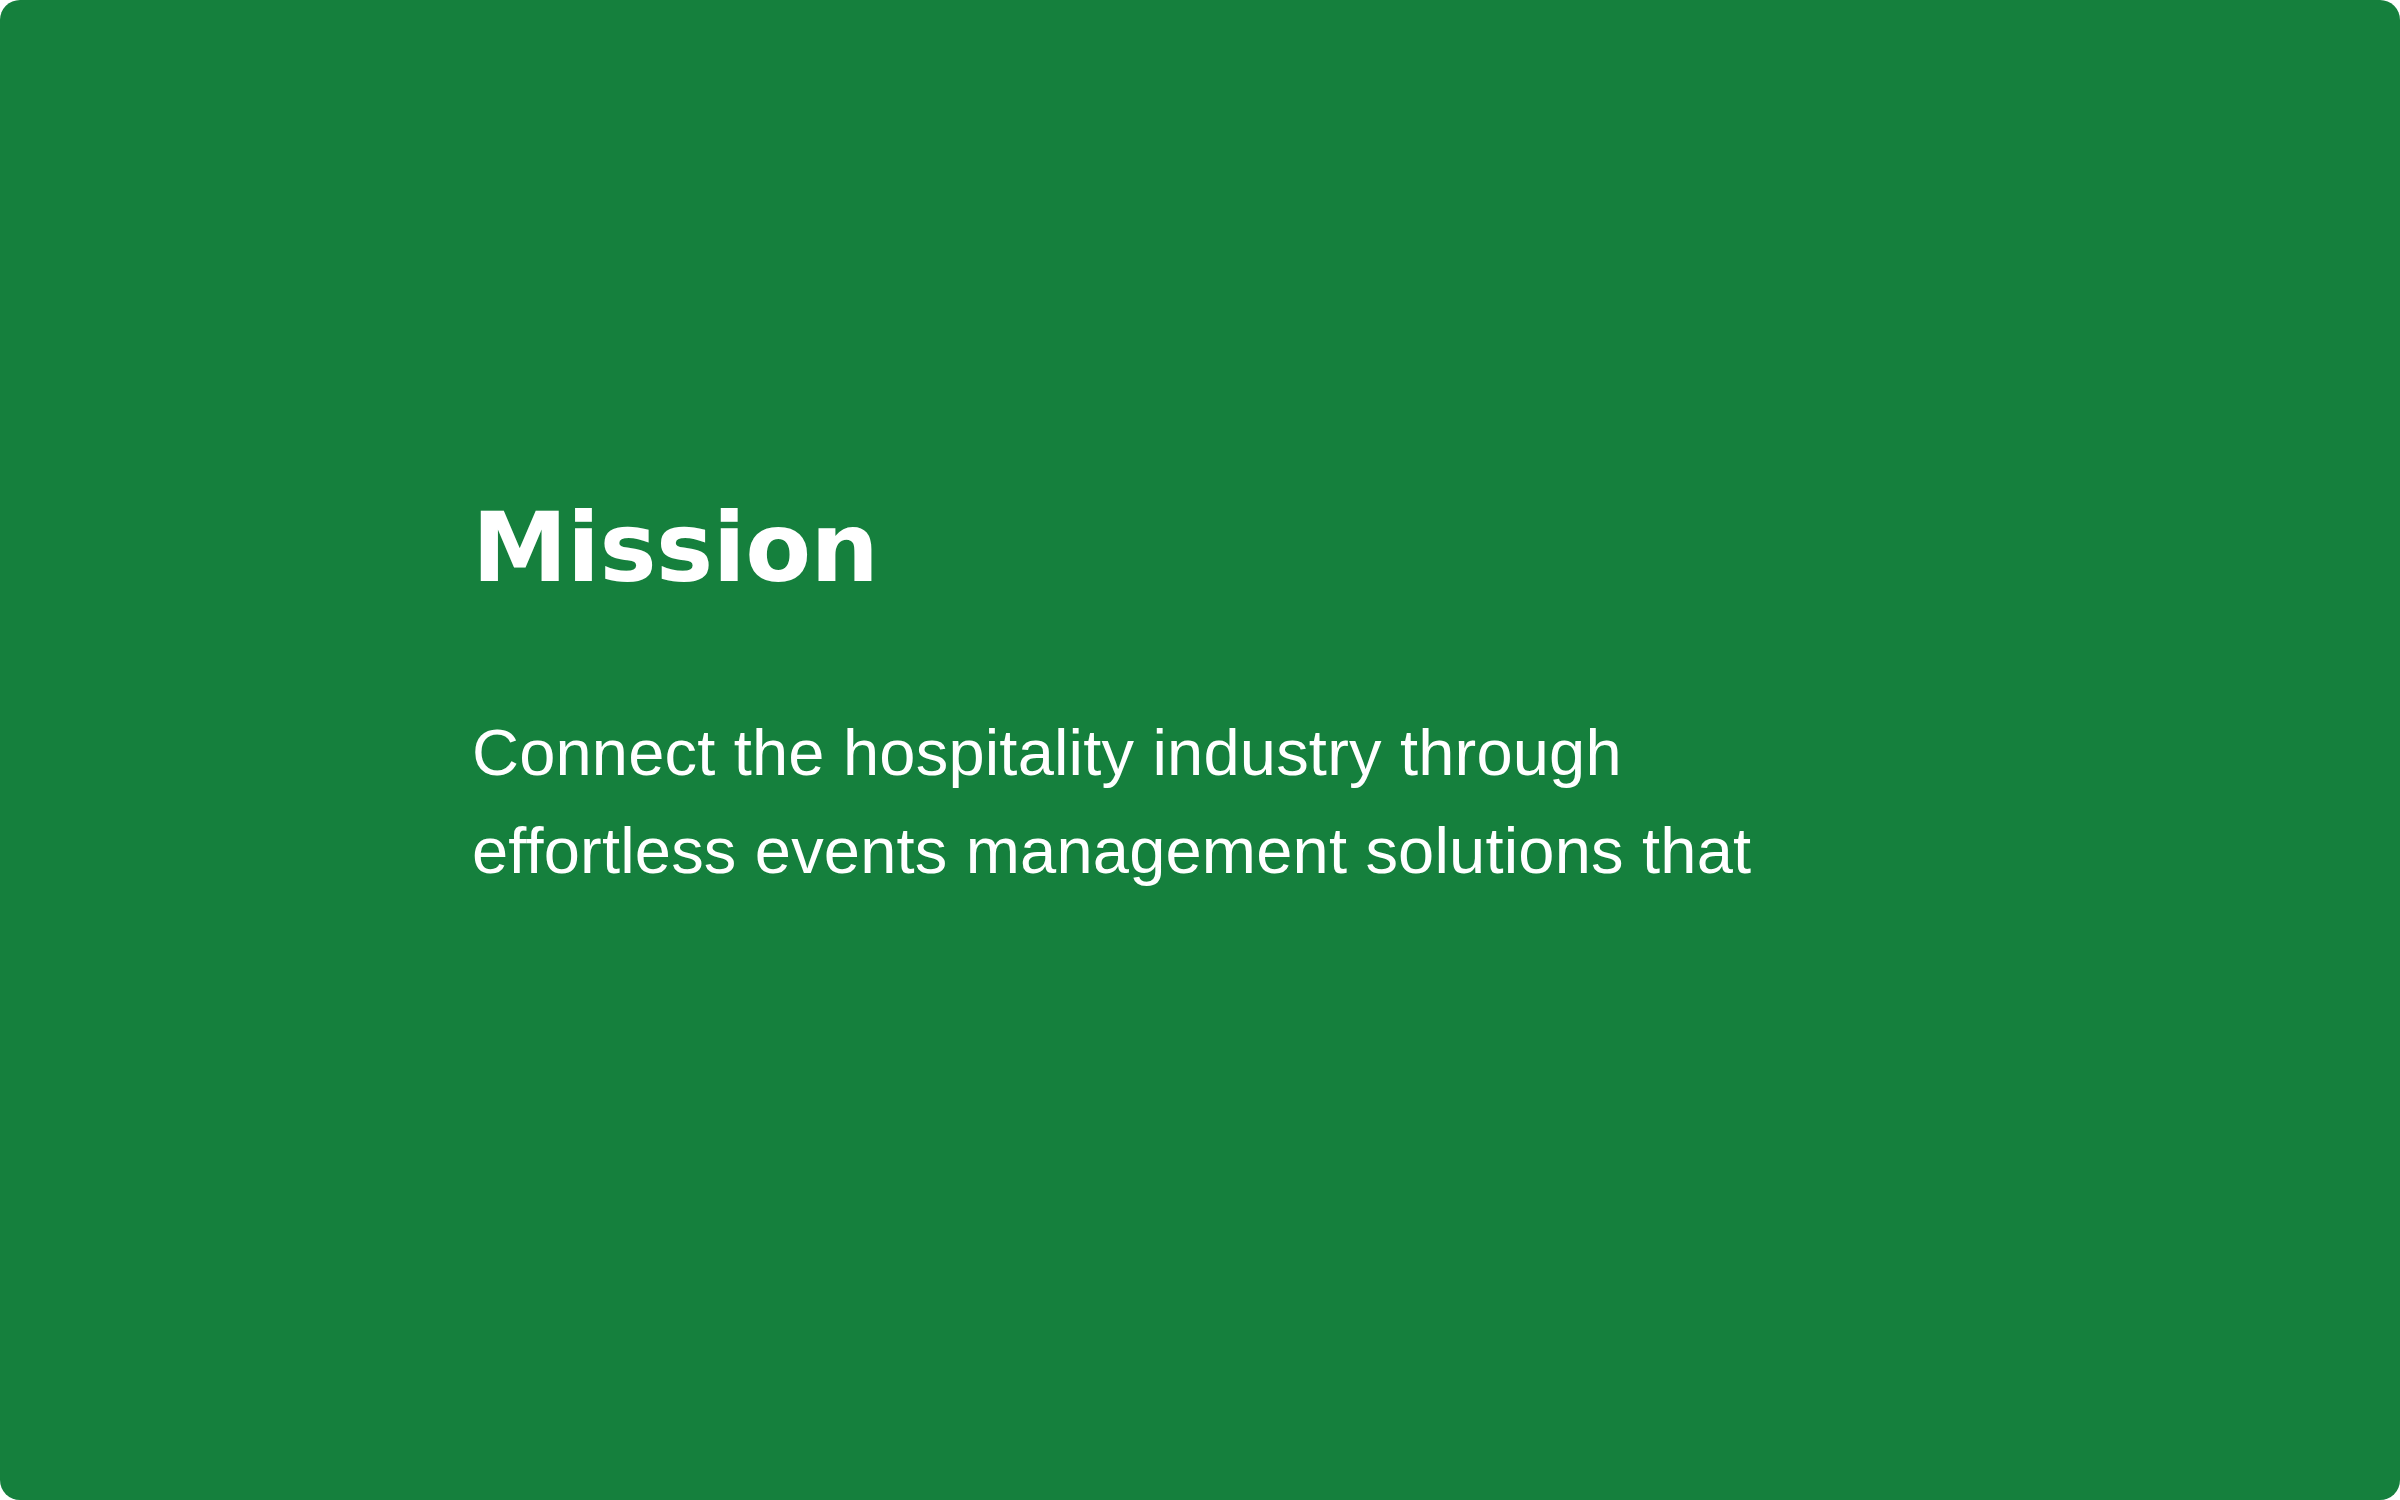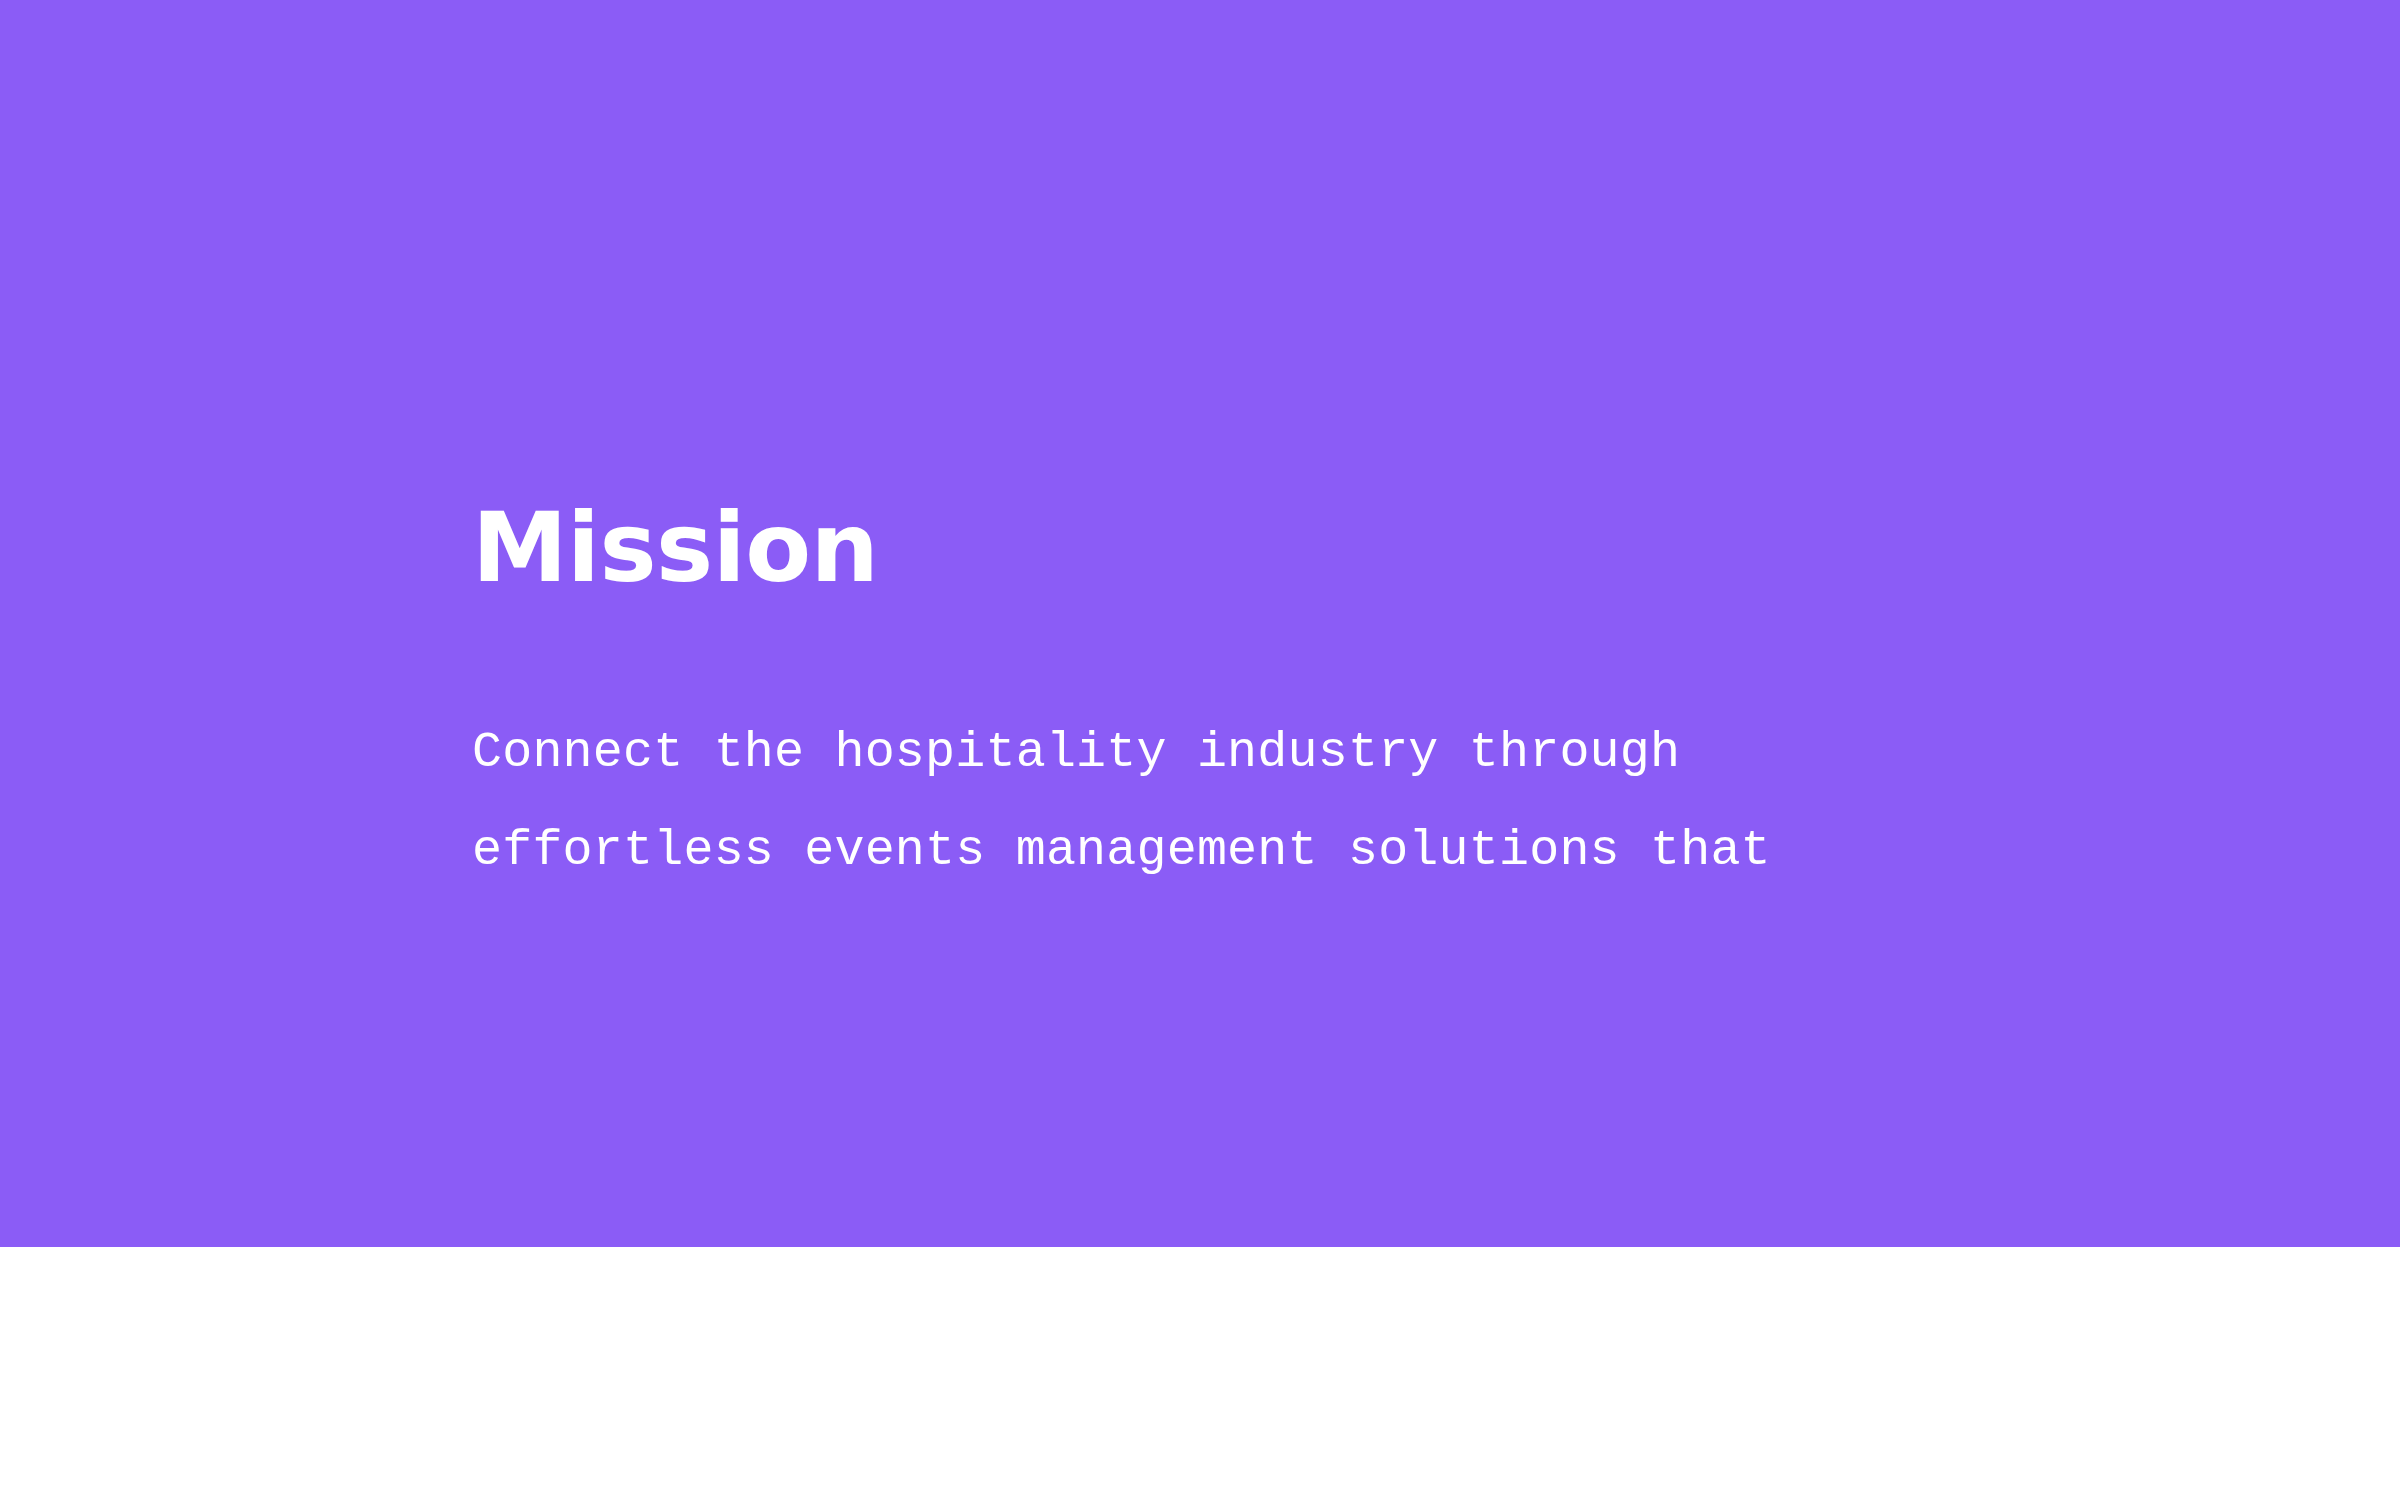--- a/index.html
+++ b/index.html
@@ -14,23 +14,24 @@
     overflow: hidden;
     font-family: "DejaVu Sans", sans-serif;
     -webkit-font-smoothing: antialiased;
   }
 
   
   .slide {
     position: relative;
     box-sizing: border-box;
     width: 2400px;
-    height: 1247px;
-    background: #8b5cf6;
+    height: 1500px;
+    background: #15803d;
     overflow: hidden;
+    border-radius: 20px;
   }
 
   
   .content-block {
     position: absolute;
     left: 472px;
     top: 500px;
     width: 1560px;
   }
 
@@ -42,23 +43,23 @@
     font-size: 96px;
     line-height: 1.0;
     letter-spacing: -0.5px;
     white-space: nowrap;
   }
 
   .mission-body {
     margin: 0;
     padding-top: 108px;
     color: #FFFFFF;
-    font-family: Liberation Mono, monospace;
+    font-family: Liberation Sans, sans-serif;
     font-weight: 300;
-    font-size: 50px;
+    font-size: 65px;
     line-height: 98px;
     letter-spacing: 0.2px;
     max-width: 1480px;
   }
 
   .mission-body .body-line {
     display: block;
     white-space: nowrap;
   }
 </style>

